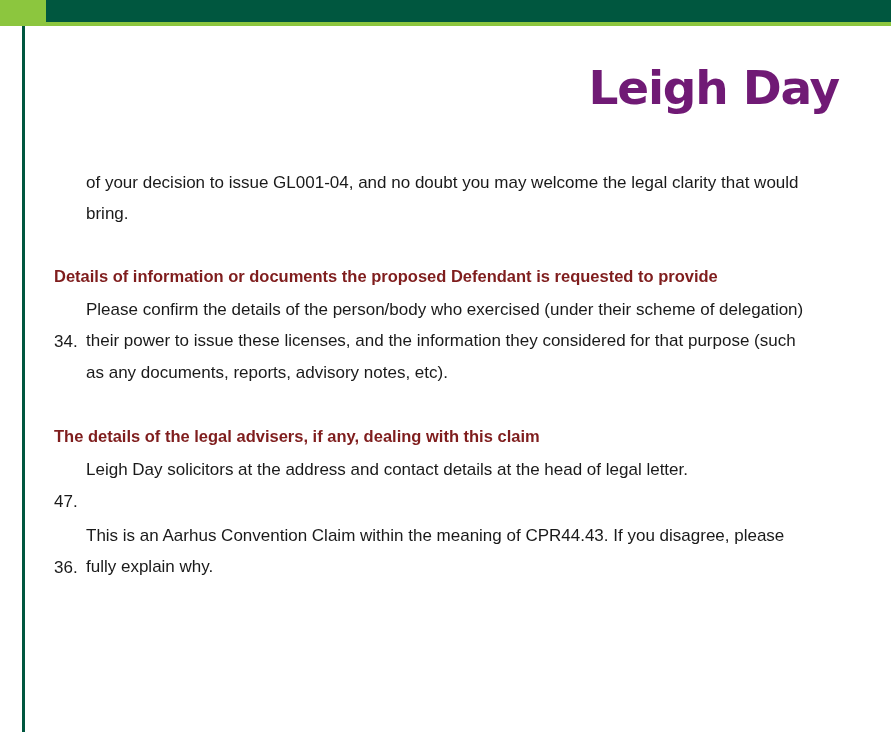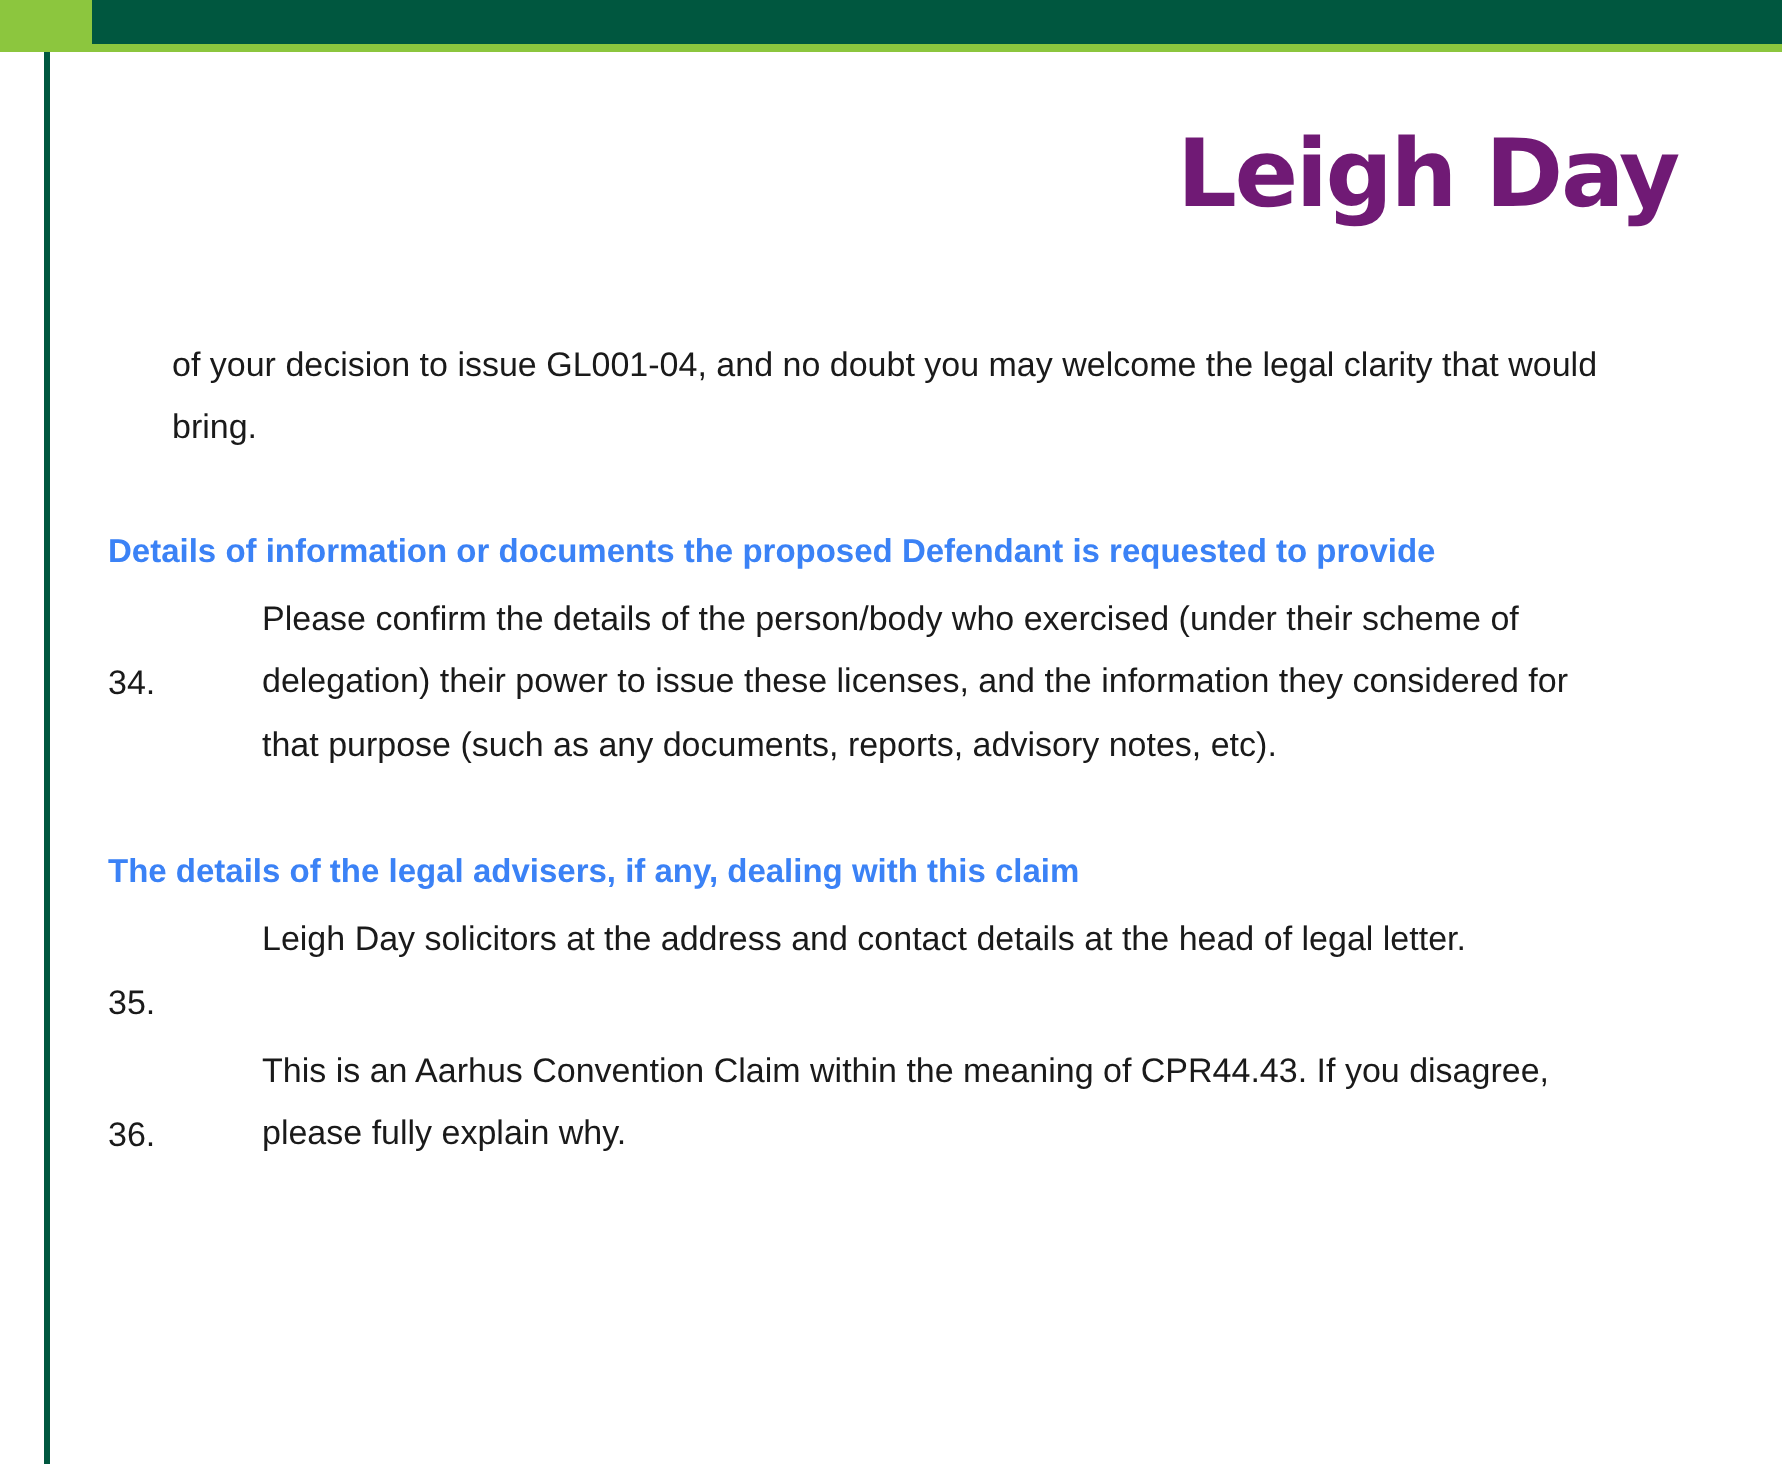--- a/index.html
+++ b/index.html
@@ -87,39 +87,38 @@
     margin: 12px 0 32px 0;
     padding-left: 32px;
     text-indent: 0;
   }
 
   .heading {
     font-weight: bold;
     font-size: 16.5px;
     margin: 0 0 4px 0;
     line-height: 1.7;
-    color: #3b82f6;
+    color: #7f1d1d;
   }
 
   .numbered {
     position: relative;
     padding-left: 32px;
     margin: 0 0 34px 0;
   }
   .numbered .num {
     position: absolute;
     left: 0;
     top: 0;
     width: 28px;
     text-align: left;
     margin-top: 32px;
   }
   .numbered .body {
     display: block;
-    margin-left: 45px;
   }
 </style>
 </head>
 <body>
 
 <div class="topbar">
   <div class="topbar-green"></div>
   <div class="topbar-teal"></div>
 </div>
 <div class="topbar-underline"></div>
@@ -133,21 +132,21 @@
   <p class="para para-continued">of your decision to issue GL001-04, and no doubt you may welcome the legal clarity that would bring.</p>
 
   <h2 class="heading">Details of information or documents the proposed Defendant is requested to provide</h2>
   <div class="numbered">
     <span class="num">34.</span>
     <span class="body">Please confirm the details of the person/body who exercised (under their scheme of delegation) their power to issue these licenses, and the information they considered for that purpose (such as any documents, reports, advisory notes, etc).</span>
   </div>
 
   <h2 class="heading">The details of the legal advisers, if any, dealing with this claim</h2>
   <div class="numbered">
-    <span class="num">35.</span>
+    <span class="num">47.</span>
     <span class="body">Leigh Day solicitors at the address and contact details at the head of legal letter.</span>
   </div>
 
   <div class="numbered">
     <span class="num">36.</span>
     <span class="body">This is an Aarhus Convention Claim within the meaning of CPR44.43. If you disagree, please fully explain why.</span>
   </div>
 
 </div>
 

